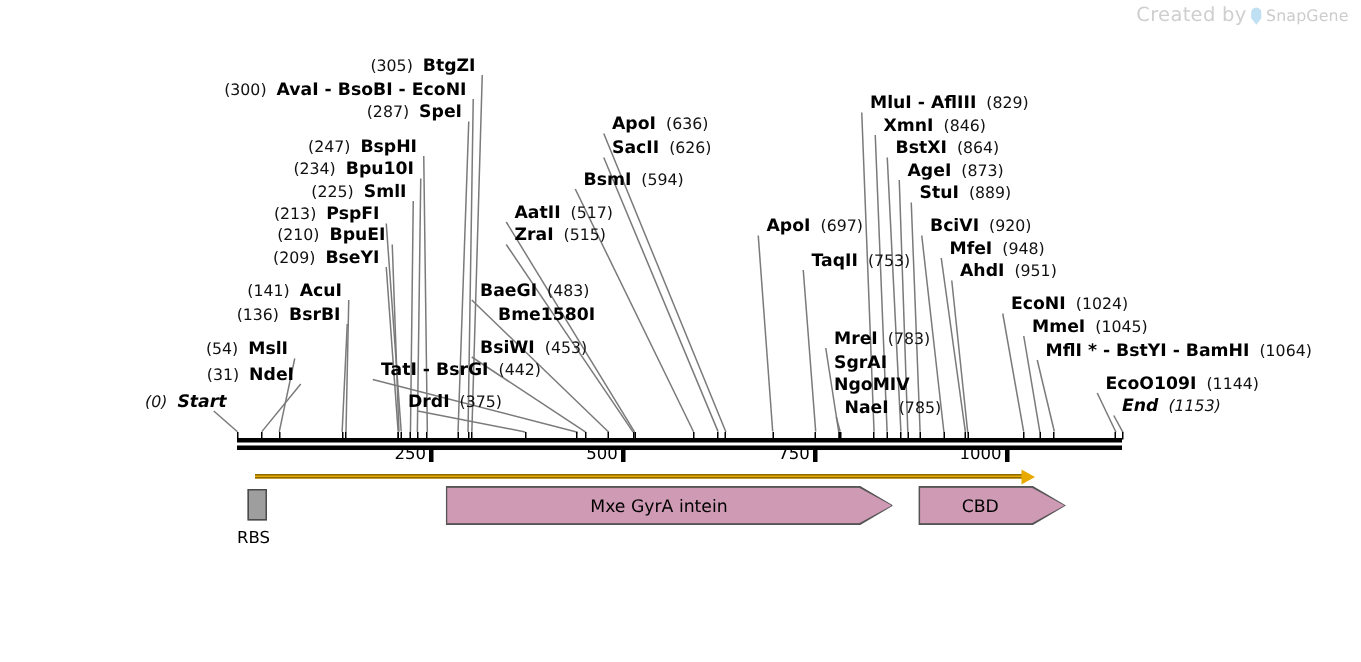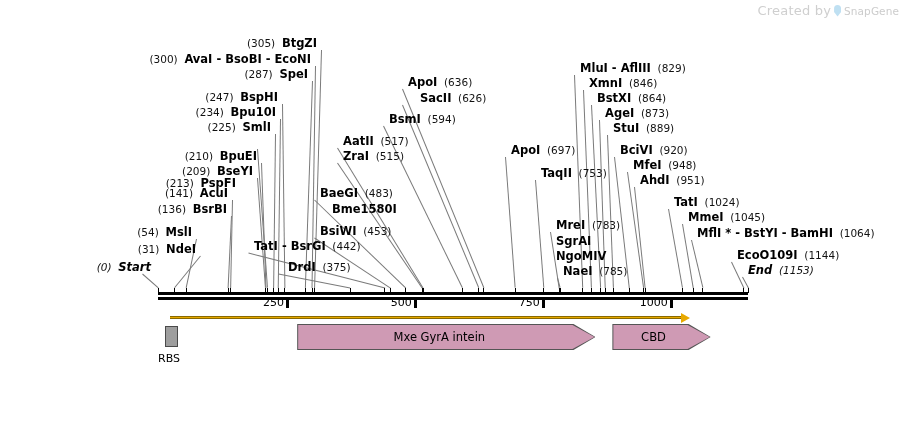--- a/index.html
+++ b/index.html
@@ -179,52 +179,52 @@
     </div>
 
   <div id="labels">
       <div class="lbl ital right" style="left: 151px; top: 261px;"><span class="pos">(0)&nbsp;&nbsp;</span><span>Start</span></div>
       <div class="lbl right" style="left: 196px; top: 243px;"><span class="pos">(31)&nbsp;&nbsp;</span><span>NdeI</span></div>
       <div class="lbl right" style="left: 192px; top: 226px;"><span class="pos">(54)&nbsp;&nbsp;</span><span>MslI</span></div>
       <div class="lbl right" style="left: 227px; top: 203px;"><span class="pos">(136)&nbsp;&nbsp;</span><span>BsrBI</span></div>
       <div class="lbl right" style="left: 228px; top: 187px;"><span class="pos">(141)&nbsp;&nbsp;</span><span>AcuI</span></div>
       <div class="lbl right" style="left: 253px; top: 165px;"><span class="pos">(209)&nbsp;&nbsp;</span><span>BseYI</span></div>
       <div class="lbl right" style="left: 257px; top: 150px;"><span class="pos">(210)&nbsp;&nbsp;</span><span>BpuEI</span></div>
-      <div class="lbl right" style="left: 236px; top: 136px; margin-top: 41px;"><span class="pos">(213)&nbsp;&nbsp;</span><span>PspFI</span></div>
+      <div class="lbl right" style="left: 253px; top: 136px;"><span class="pos">(213)&nbsp;&nbsp;</span><span>PspFI</span></div>
       <div class="lbl right" style="left: 271px; top: 121px;"><span class="pos">(225)&nbsp;&nbsp;</span><span>SmlI</span></div>
       <div class="lbl right" style="left: 276px; top: 106px;"><span class="pos">(234)&nbsp;&nbsp;</span><span>Bpu10I</span></div>
       <div class="lbl right" style="left: 278px; top: 91px;"><span class="pos">(247)&nbsp;&nbsp;</span><span>BspHI</span></div>
       <div class="lbl right" style="left: 308px; top: 68px;"><span class="pos">(287)&nbsp;&nbsp;</span><span>SpeI</span></div>
       <div class="lbl right" style="left: 311px; top: 53px;"><span class="pos">(300)&nbsp;&nbsp;</span><span>AvaI  -  BsoBI  -  EcoNI</span></div>
       <div class="lbl right" style="left: 317px; top: 37px;"><span class="pos">(305)&nbsp;&nbsp;</span><span>BtgZI</span></div>
-      <div class="lbl" style="left: 288px; top: 261px;"><span>DrdI</span><span class="pos">&nbsp;&nbsp;(375)</span></div>
+      <div class="lbl" style="left: 272px; top: 261px;"><span>DrdI</span><span class="pos">&nbsp;&nbsp;(375)</span></div>
       <div class="lbl" style="left: 254px; top: 240px;"><span>TatI  -  BsrGI</span><span class="pos">&nbsp;&nbsp;(442)</span></div>
       <div class="lbl" style="left: 320px; top: 225px;"><span>BsiWI</span><span class="pos">&nbsp;&nbsp;(453)</span></div>
       <div class="lbl" style="left: 320px; top: 187px;"><span>BaeGI</span><span class="pos">&nbsp;&nbsp;(483)</span></div>
       <div class="lbl" style="left: 332px; top: 203px;"><span>Bme1580I</span></div>
       <div class="lbl" style="left: 343px; top: 150px;"><span>ZraI</span><span class="pos">&nbsp;&nbsp;(515)</span></div>
       <div class="lbl" style="left: 343px; top: 135px;"><span>AatII</span><span class="pos">&nbsp;&nbsp;(517)</span></div>
       <div class="lbl" style="left: 389px; top: 113px;"><span>BsmI</span><span class="pos">&nbsp;&nbsp;(594)</span></div>
-      <div class="lbl" style="left: 408px; top: 92px; padding-left: 12px;"><span>SacII</span><span class="pos">&nbsp;&nbsp;(626)</span></div>
+      <div class="lbl" style="left: 408px; top: 92px;"><span>SacII</span><span class="pos">&nbsp;&nbsp;(626)</span></div>
       <div class="lbl" style="left: 408px; top: 76px;"><span>ApoI</span><span class="pos">&nbsp;&nbsp;(636)</span></div>
       <div class="lbl" style="left: 511px; top: 144px;"><span>ApoI</span><span class="pos">&nbsp;&nbsp;(697)</span></div>
       <div class="lbl" style="left: 541px; top: 167px;"><span>TaqII</span><span class="pos">&nbsp;&nbsp;(753)</span></div>
       <div class="lbl" style="left: 556px; top: 219px;"><span>MreI</span><span class="pos">&nbsp;&nbsp;(783)</span></div>
       <div class="lbl" style="left: 556px; top: 235px;"><span>SgrAI</span></div>
       <div class="lbl" style="left: 556px; top: 250px;"><span>NgoMIV</span></div>
       <div class="lbl" style="left: 563px; top: 265px;"><span>NaeI</span><span class="pos">&nbsp;&nbsp;(785)</span></div>
       <div class="lbl" style="left: 580px; top: 62px;"><span>MluI  -  AflIII</span><span class="pos">&nbsp;&nbsp;(829)</span></div>
       <div class="lbl" style="left: 589px; top: 77px;"><span>XmnI</span><span class="pos">&nbsp;&nbsp;(846)</span></div>
       <div class="lbl" style="left: 597px; top: 92px;"><span>BstXI</span><span class="pos">&nbsp;&nbsp;(864)</span></div>
       <div class="lbl" style="left: 605px; top: 107px;"><span>AgeI</span><span class="pos">&nbsp;&nbsp;(873)</span></div>
       <div class="lbl" style="left: 613px; top: 122px;"><span>StuI</span><span class="pos">&nbsp;&nbsp;(889)</span></div>
       <div class="lbl" style="left: 620px; top: 144px;"><span>BciVI</span><span class="pos">&nbsp;&nbsp;(920)</span></div>
       <div class="lbl" style="left: 633px; top: 159px;"><span>MfeI</span><span class="pos">&nbsp;&nbsp;(948)</span></div>
       <div class="lbl" style="left: 640px; top: 174px;"><span>AhdI</span><span class="pos">&nbsp;&nbsp;(951)</span></div>
-      <div class="lbl" style="left: 674px; top: 196px;"><span>TatI</span><span class="pos">&nbsp;&nbsp;(1024)</span></div>
+      <div class="lbl" style="left: 674px; top: 196px;"><span>EcoNI</span><span class="pos">&nbsp;&nbsp;(1024)</span></div>
       <div class="lbl" style="left: 688px; top: 211px;"><span>MmeI</span><span class="pos">&nbsp;&nbsp;(1045)</span></div>
       <div class="lbl" style="left: 697px; top: 227px;"><span>MflI *  -  BstYI  -  BamHI</span><span class="pos">&nbsp;&nbsp;(1064)</span></div>
       <div class="lbl" style="left: 737px; top: 249px;"><span>EcoO109I</span><span class="pos">&nbsp;&nbsp;(1144)</span></div>
       <div class="lbl ital" style="left: 748px; top: 264px;"><span>End</span><span class="pos">&nbsp;&nbsp;(1153)</span></div>
     </div>
 
   <div id="ruler">
     <div class="bar-top"></div>
     <div class="bar-bot"></div>
   <div class="tick" style="left: 0px;"></div>

